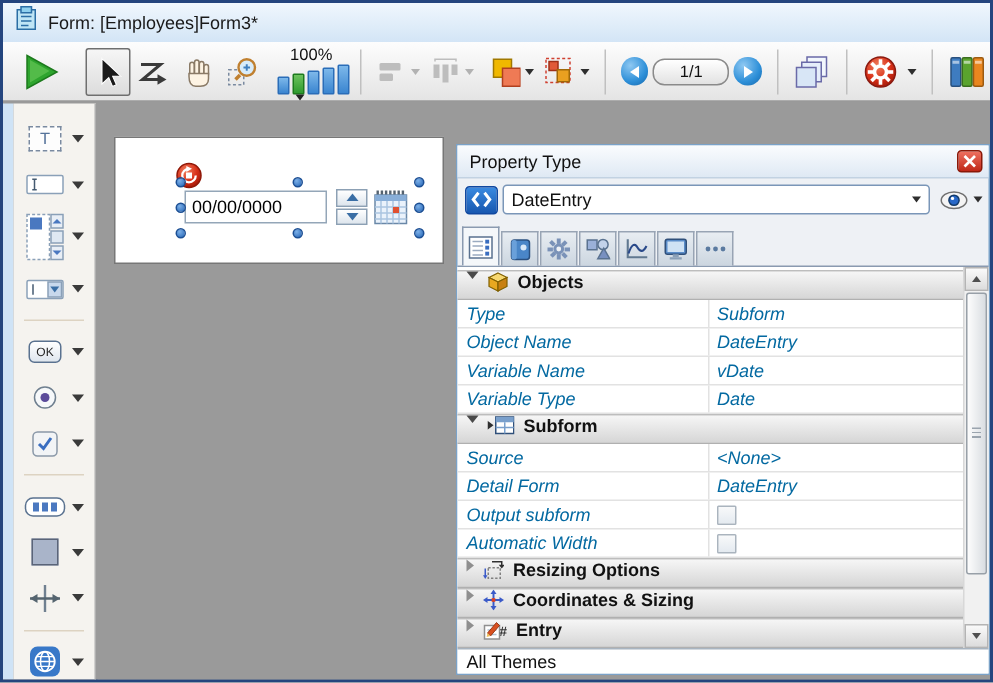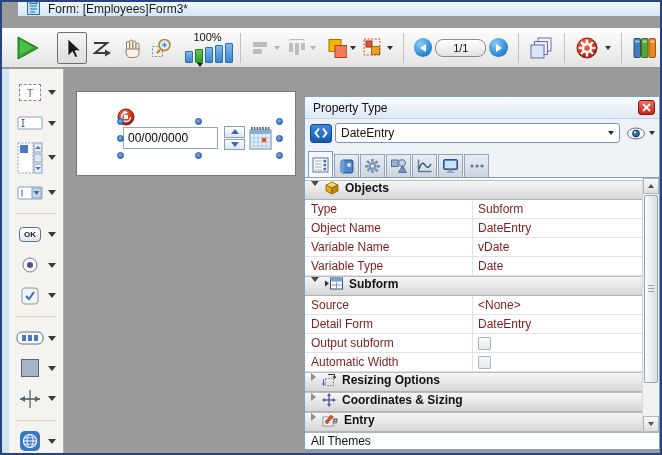--- a/index.html
+++ b/index.html
@@ -1,19 +1,19 @@
 <!DOCTYPE html>
 <html><head>
 <meta charset="utf-8">
 <style>
   * { margin:0; padding:0; box-sizing:border-box; }
   html,body { width:662px; height:455px; font-family:"Liberation Sans", sans-serif; }
   .window { position:relative; width:662px; height:455px; border:2px solid #24457e; background:#9a9a9a; overflow:hidden; }
   
-  .titlebar { position:absolute; left:0; top:0; right:0; height:14px; background:linear-gradient(#f0f7fd,#d3e5f6); display:flex; align-items:center; padding-left:7px;margin-left:16px; }
+  .titlebar { position:absolute; left:0; top:0; right:0; height:26px; background:linear-gradient(#f0f7fd,#d3e5f6); display:flex; align-items:center; padding-left:7px; }
   .title-text { font-size:12px; color:#1a1a1a; margin-left:7px; }
   
   .toolbar { position:absolute; left:0; top:26px; right:0; height:40px; background:linear-gradient(#fdfdfd,#e4e4e4); border-bottom:1px solid #999; display:flex; align-items:center; padding-left:8px; }
   .tbtn { background:transparent; border:1px solid transparent; height:32px; min-width:30px; display:flex; align-items:center; justify-content:center; padding:0 2px; }
   .tbtn.pressed { border:1px solid #6f6f6f; background:linear-gradient(#f6f6f6,#dcdcdc); border-radius:2px; }
   .sep { width:1px; height:30px; background:#c0c0c0; margin:0 7px; flex:none; }
   .drop { width:0; height:0; border-left:3.5px solid transparent; border-right:3.5px solid transparent; border-top:4px solid #2e2e2e; margin-left:3px; }
   .drop.dis { border-top-color:#b2b2b2; }
   .zoomctl { display:flex; flex-direction:column; margin-left:8px; }
   .zlabel { font-size:11px; color:#111; line-height:11px; margin-left:8px; }
@@ -27,21 +27,21 @@
   .tri-r { width:0; height:0; border-top:4px solid transparent; border-bottom:4px solid transparent; border-left:6px solid #fff; margin-left:1px; }
   .pagebox { width:52px; height:18px; border:1px solid #8a8a8a; border-radius:8px; background:linear-gradient(#ffffff,#e2e2e2); font-size:11px; color:#111; display:flex; align-items:center; justify-content:center; }
   
   .main { position:absolute; left:0; top:67px; right:0; bottom:0; }
   .leftstrip { position:absolute; left:0; top:0; bottom:0; width:7px; background:#cfe3f6; }
   .toolbox { position:absolute; left:7px; top:0; bottom:0; width:55px; background:#f5f3ef; border-right:1px solid #b0b0b0; display:flex; flex-direction:column; align-items:center; padding-top:12px; gap:7px; }
   .tool { display:flex; align-items:center; height:26px; }
   .tool .ticon { width:28px; display:flex; justify-content:center; }
   .tsep { width:40px; height:1px; background:#ddd3c2; margin:2px 0; }
   .tdrop { width:0; height:0; border-left:4px solid transparent; border-right:4px solid transparent; border-top:5px solid #3a3a3a; margin-left:4px; }
-  .okface { border:1px solid #5a7290; border-radius:4px; background:linear-gradient(#ffffff,#dfe6ee); font-size:8px; font-weight:bold; color:#222; padding:2px 4px; }
+  .okface { border:1px solid #5a7290; border-radius:4px; background:linear-gradient(#ffffff,#dfe6ee); font-size:8px; font-weight:normal; color:#222; padding:2px 4px; }
   .rectface { width:18px; height:18px; background:#a9b4c9; border:1px solid #5a6478; }
   .workspace { position:absolute; left:63px; top:0; right:0; bottom:0; background:#9a9a9a; }
   
   .canvas { position:absolute; left:11px; top:22px; width:220px; height:85px; background:#ffffff; border:1px solid #777;padding-left:48px; }
   .dfield { position:absolute; left:46px; top:35px; width:95px; height:22px; background:#fff; border:1px solid #94a6b8; font-size:12px; color:#000; display:flex; align-items:center; padding-left:4px; }
   .stepper { position:absolute; left:147px; top:34px; width:21px; height:24px; display:flex; flex-direction:column; gap:1px; }
   .stepbtn { flex:1; border:1px solid #8ca0b4; background:linear-gradient(#ffffff,#dde5ed); display:flex; align-items:center; justify-content:center; }
   .tri-u { width:0; height:0; border-left:4px solid transparent; border-right:4px solid transparent; border-bottom:5px solid #3a6ea5; }
   .tri-dn { width:0; height:0; border-left:4px solid transparent; border-right:4px solid transparent; border-top:5px solid #3a6ea5; }
   .calbtn { position:absolute; left:172px; top:34px; width:23px; height:24px; background:transparent; border:none; }
@@ -59,21 +59,21 @@
   .pl-tabs { position:absolute; left:0; top:50px; right:0; height:31px; display:flex; align-items:flex-end; padding-left:3px; border-bottom:1px solid #8a9ab0; }
   .ptab { width:25px; height:23px; border:1px solid #98a4b4; border-bottom:none; background:linear-gradient(#e8edf2,#ccd6e0); display:flex; align-items:center; justify-content:center; margin-right:1px; }
   .ptab.sel { height:26px; background:#f4f7fa; border-color:#8a9ab0; }
   .pl-grid { position:absolute; left:0; top:81px; right:0; bottom:17px; background:#fff; }
   .gcontent { position:absolute; left:0; top:0; right:17px; bottom:0; }
   .gtopstrip { height:2px; background:#fff; }
   .ghead { height:20px; background:linear-gradient(#f6f6f6,#d6d6d6); border-top:1px solid #bdbdbd; border-bottom:1px solid #b0b0b0; display:flex; padding-left:6px; font-size:12px; font-weight:bold; color:#111; }
   .ghead .gicon { margin:0 6px 0 6px; display:flex; }
   .exp-open { width:0; height:0; border-left:4px solid transparent; border-right:4px solid transparent; border-top:5px solid #4a4a4a; }
   .exp-closed { width:0; height:0; border-top:4px solid transparent; border-bottom:4px solid transparent; border-left:5px solid #8f8f8f; }
-  .grow { height:19px; display:flex; border-bottom:1px solid #e2e2e2; font-size:12px; color:#7f1d1d; }
+  .grow { height:19px; display:flex; border-bottom:1px solid #e2e2e2; font-size:12px; color:#0369a1;font-style:italic; }
   .plabel { width:168px; border-right:1px solid #e2e2e2; display:flex; align-items:center; padding-left:6px; }
   .pvalue { flex:1; display:flex; align-items:center; padding-left:5px; }
   .cb { width:13px; height:13px; border:1px solid #aab4be; background:linear-gradient(#f8f9fa,#e4eaf0); border-radius:1px; }
   
   .vsb { position:absolute; right:0; top:0; bottom:0; width:17px; background:#f1f1f1; border-left:1px solid #d8d8d8; }
   .sbtn { position:absolute; left:0; right:0; height:16px; background:linear-gradient(#fafafa,#dcdcdc); border:1px solid #b4b4b4; display:flex; align-items:center; justify-content:center; }
   .sbtn.up { top:0; } .sbtn.down { bottom:0; }
   .sb-u { width:0;height:0;border-left:3.5px solid transparent;border-right:3.5px solid transparent;border-bottom:4px solid #4f4f4f; }
   .sb-d { width:0;height:0;border-left:3.5px solid transparent;border-right:3.5px solid transparent;border-top:4px solid #4f4f4f; }
   .sthumb { position:absolute; left:1px; right:1px; top:17px; height:188px; border:1px solid #98a0a8; border-radius:2px; background:linear-gradient(90deg,#fdfdfd,#d9dde1); }

